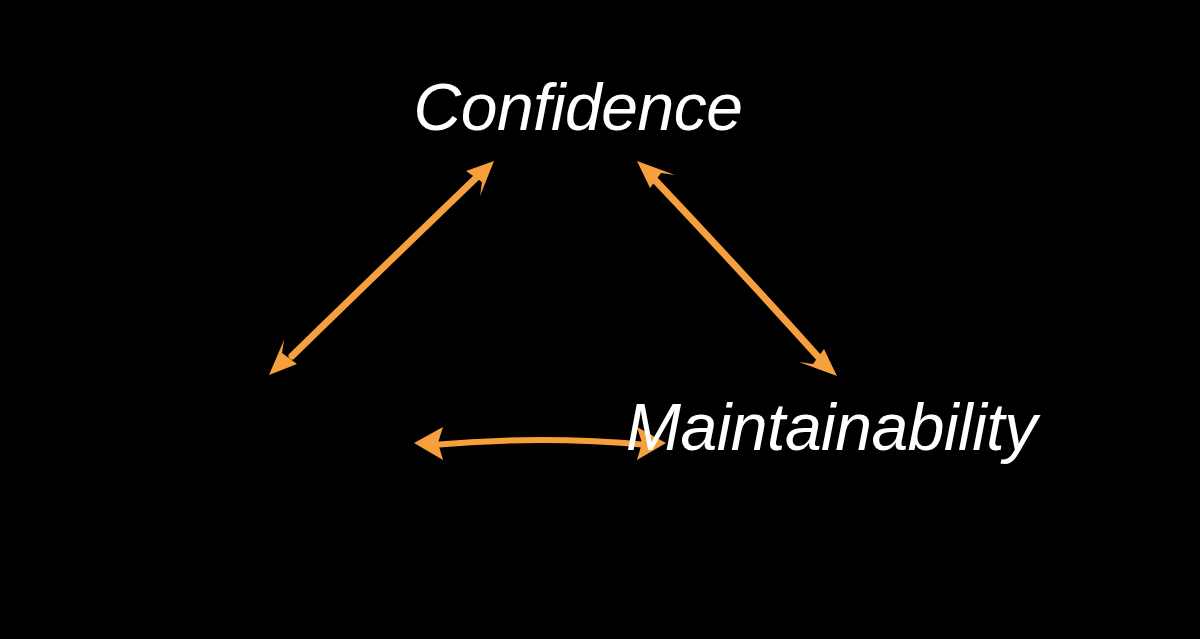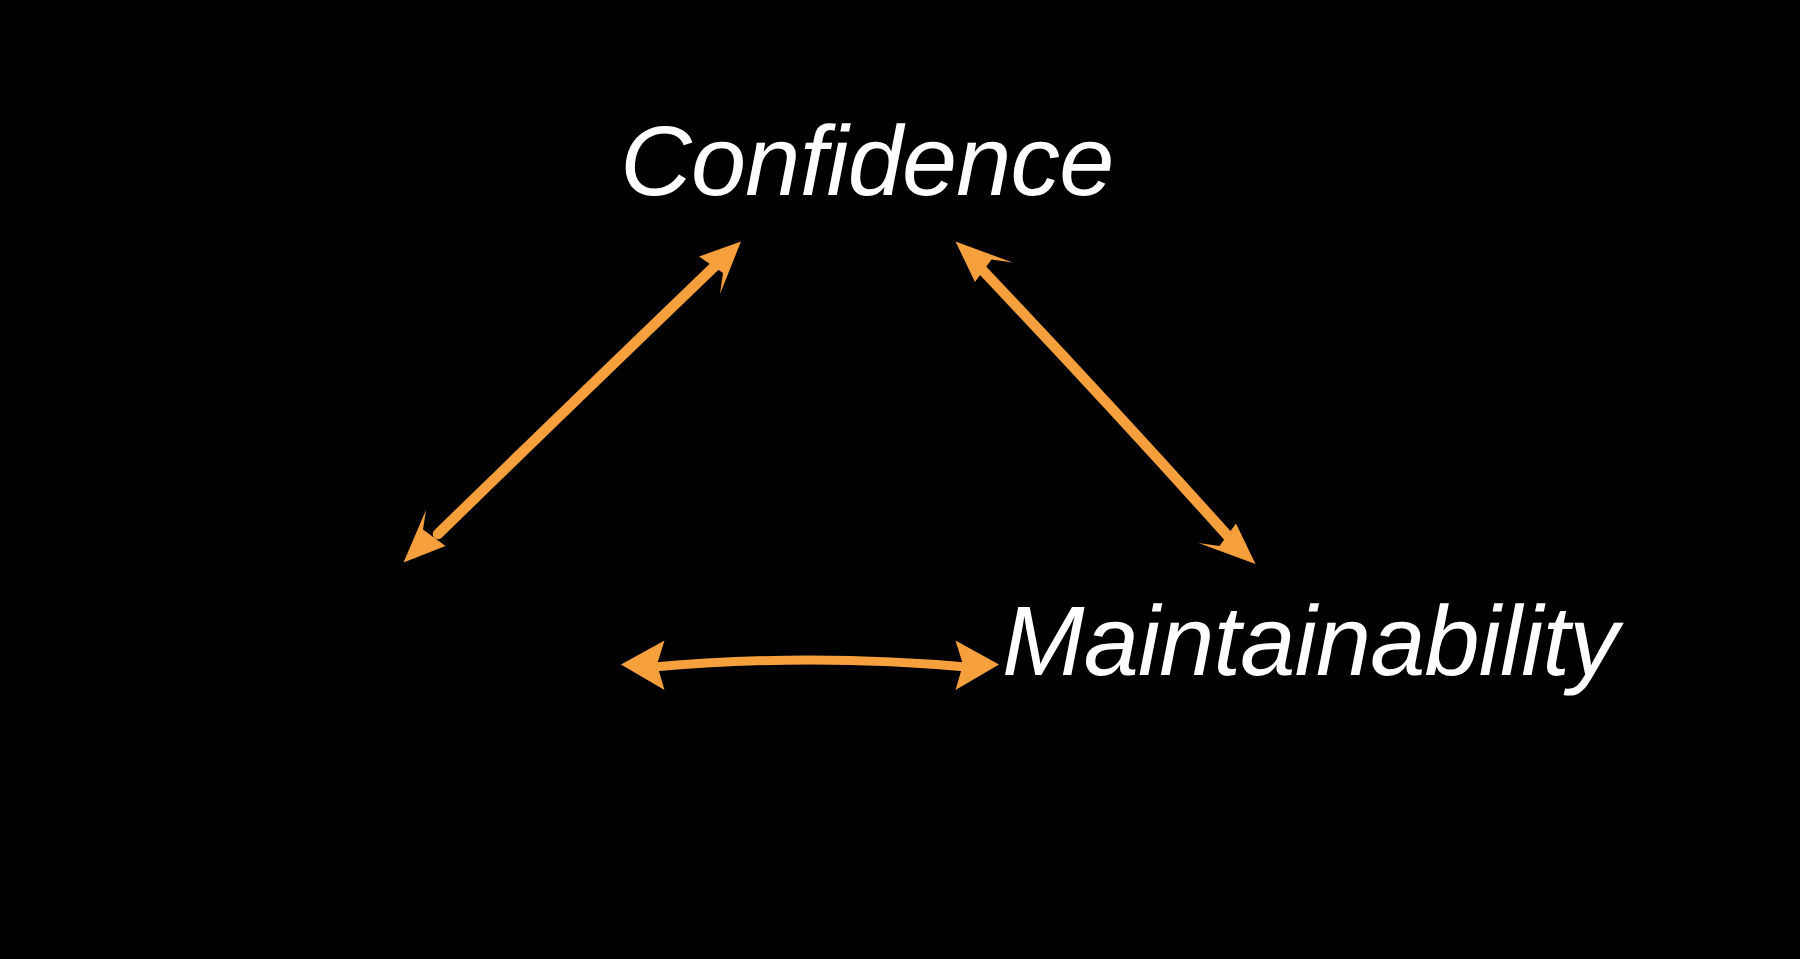--- a/index.html
+++ b/index.html
@@ -42,21 +42,21 @@
     left: 288px;
     top: 72px;
     width: 580px;
   }
   #node-feedback-loop {
     left: 34px;
     top: 392px;
     width: 380px;
   }
   #node-maintainability {
-    left: 668px;
+    left: 626px;
     top: 392px;
     width: 520px;
     text-align: left;
   }
 </style>
 </head>
 <body>
 
 <div id="canvas">
 

